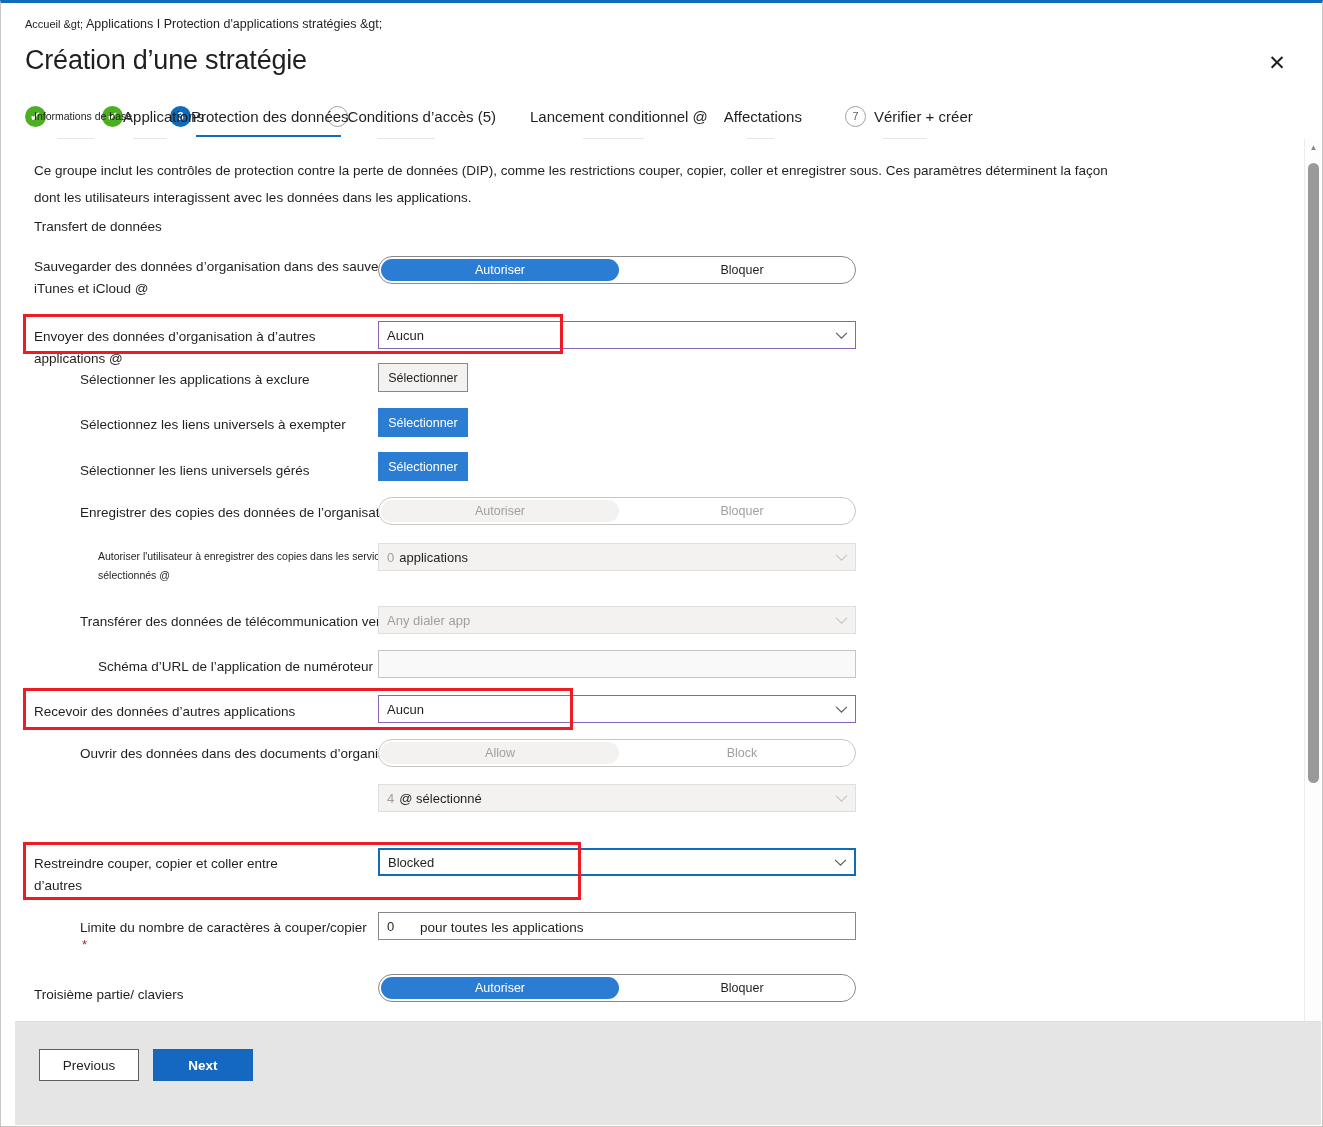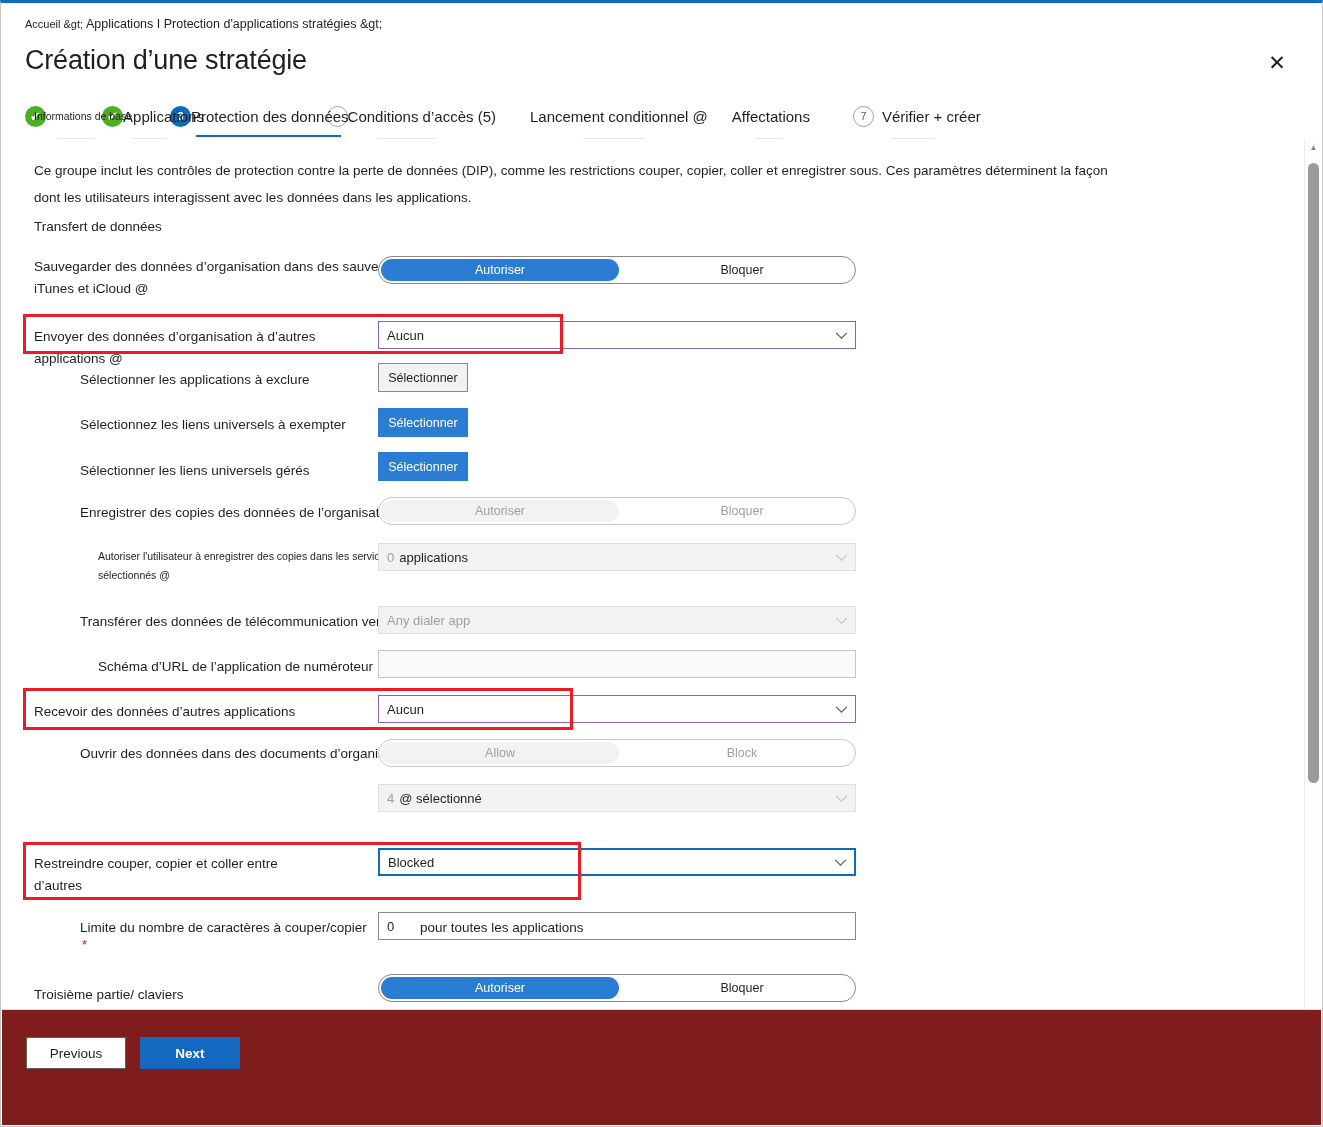--- a/index.html
+++ b/index.html
@@ -56,21 +56,21 @@
   .circ.idle { background:#fff; border:1px solid #a19f9d; color:#605e5c; }
   .tab .tlabel {
     font-size:15px; color:#201f1e; position:relative; z-index:2;
     margin-left:-4px; padding-left:4px;
   }
   .tab.t-basics .tlabel { font-size:10.5px; margin-left:-16px; }
   .tab.t-basics { margin-right:-30px; }
   .tab.t-apps { margin-right:-34px; }
   .tab.t-data { margin-right:-22px; }
   .tab.t-cond { margin-right:34px; }
-  .tab.t-launch { margin-right:24px; }
+  .tab.t-launch { margin-right:16px; }
   .tab.t-assign { margin-right:43px; }
   .tab.t-verify .circ { margin-right:8px; }
   .tab .underline {
     position:absolute; left:26px; right:8px; bottom:-6px; height:2px;
     background:#0f6cbd;
   }
   .tab .ghost {
     position:absolute; left:30%; bottom:-8px; width:34%; height:1px; background:#e6e6e6;
   }
 
@@ -164,22 +164,22 @@
   }
   .sbar .arw.up { top:0; }
   .sbar .arw.dn { bottom:0; }
   .sbar .thumb {
     position:absolute; left:3px; width:11px; top:24px; height:620px;
     background:#9a9a9a; border-radius:6px; cursor:pointer;
   }
 
   
   .footer {
-    position:absolute; left:1px; right:1px; bottom:1px; height:116px;
-    background:#7f1d1d; border-top:1px solid #e1dfdd;
+    position:absolute; left:14px; right:1px; bottom:1px; height:104px;
+    background:#e5e5e5; border-top:1px solid #e1dfdd;
   }
   .fbtn {
     position:absolute; top:27px; height:32px; width:100px;
     display:flex; align-items:center; justify-content:center;
     font-size:13.5px; cursor:pointer;
   }
   .fbtn.prev { left:24px; background:#fff; border:1px solid #605e5c; color:#201f1e; }
   .fbtn.next { left:138px; background:#1568bf; border:1px solid #1568bf; color:#fff; font-weight:600; }
 </style>
 </head>

